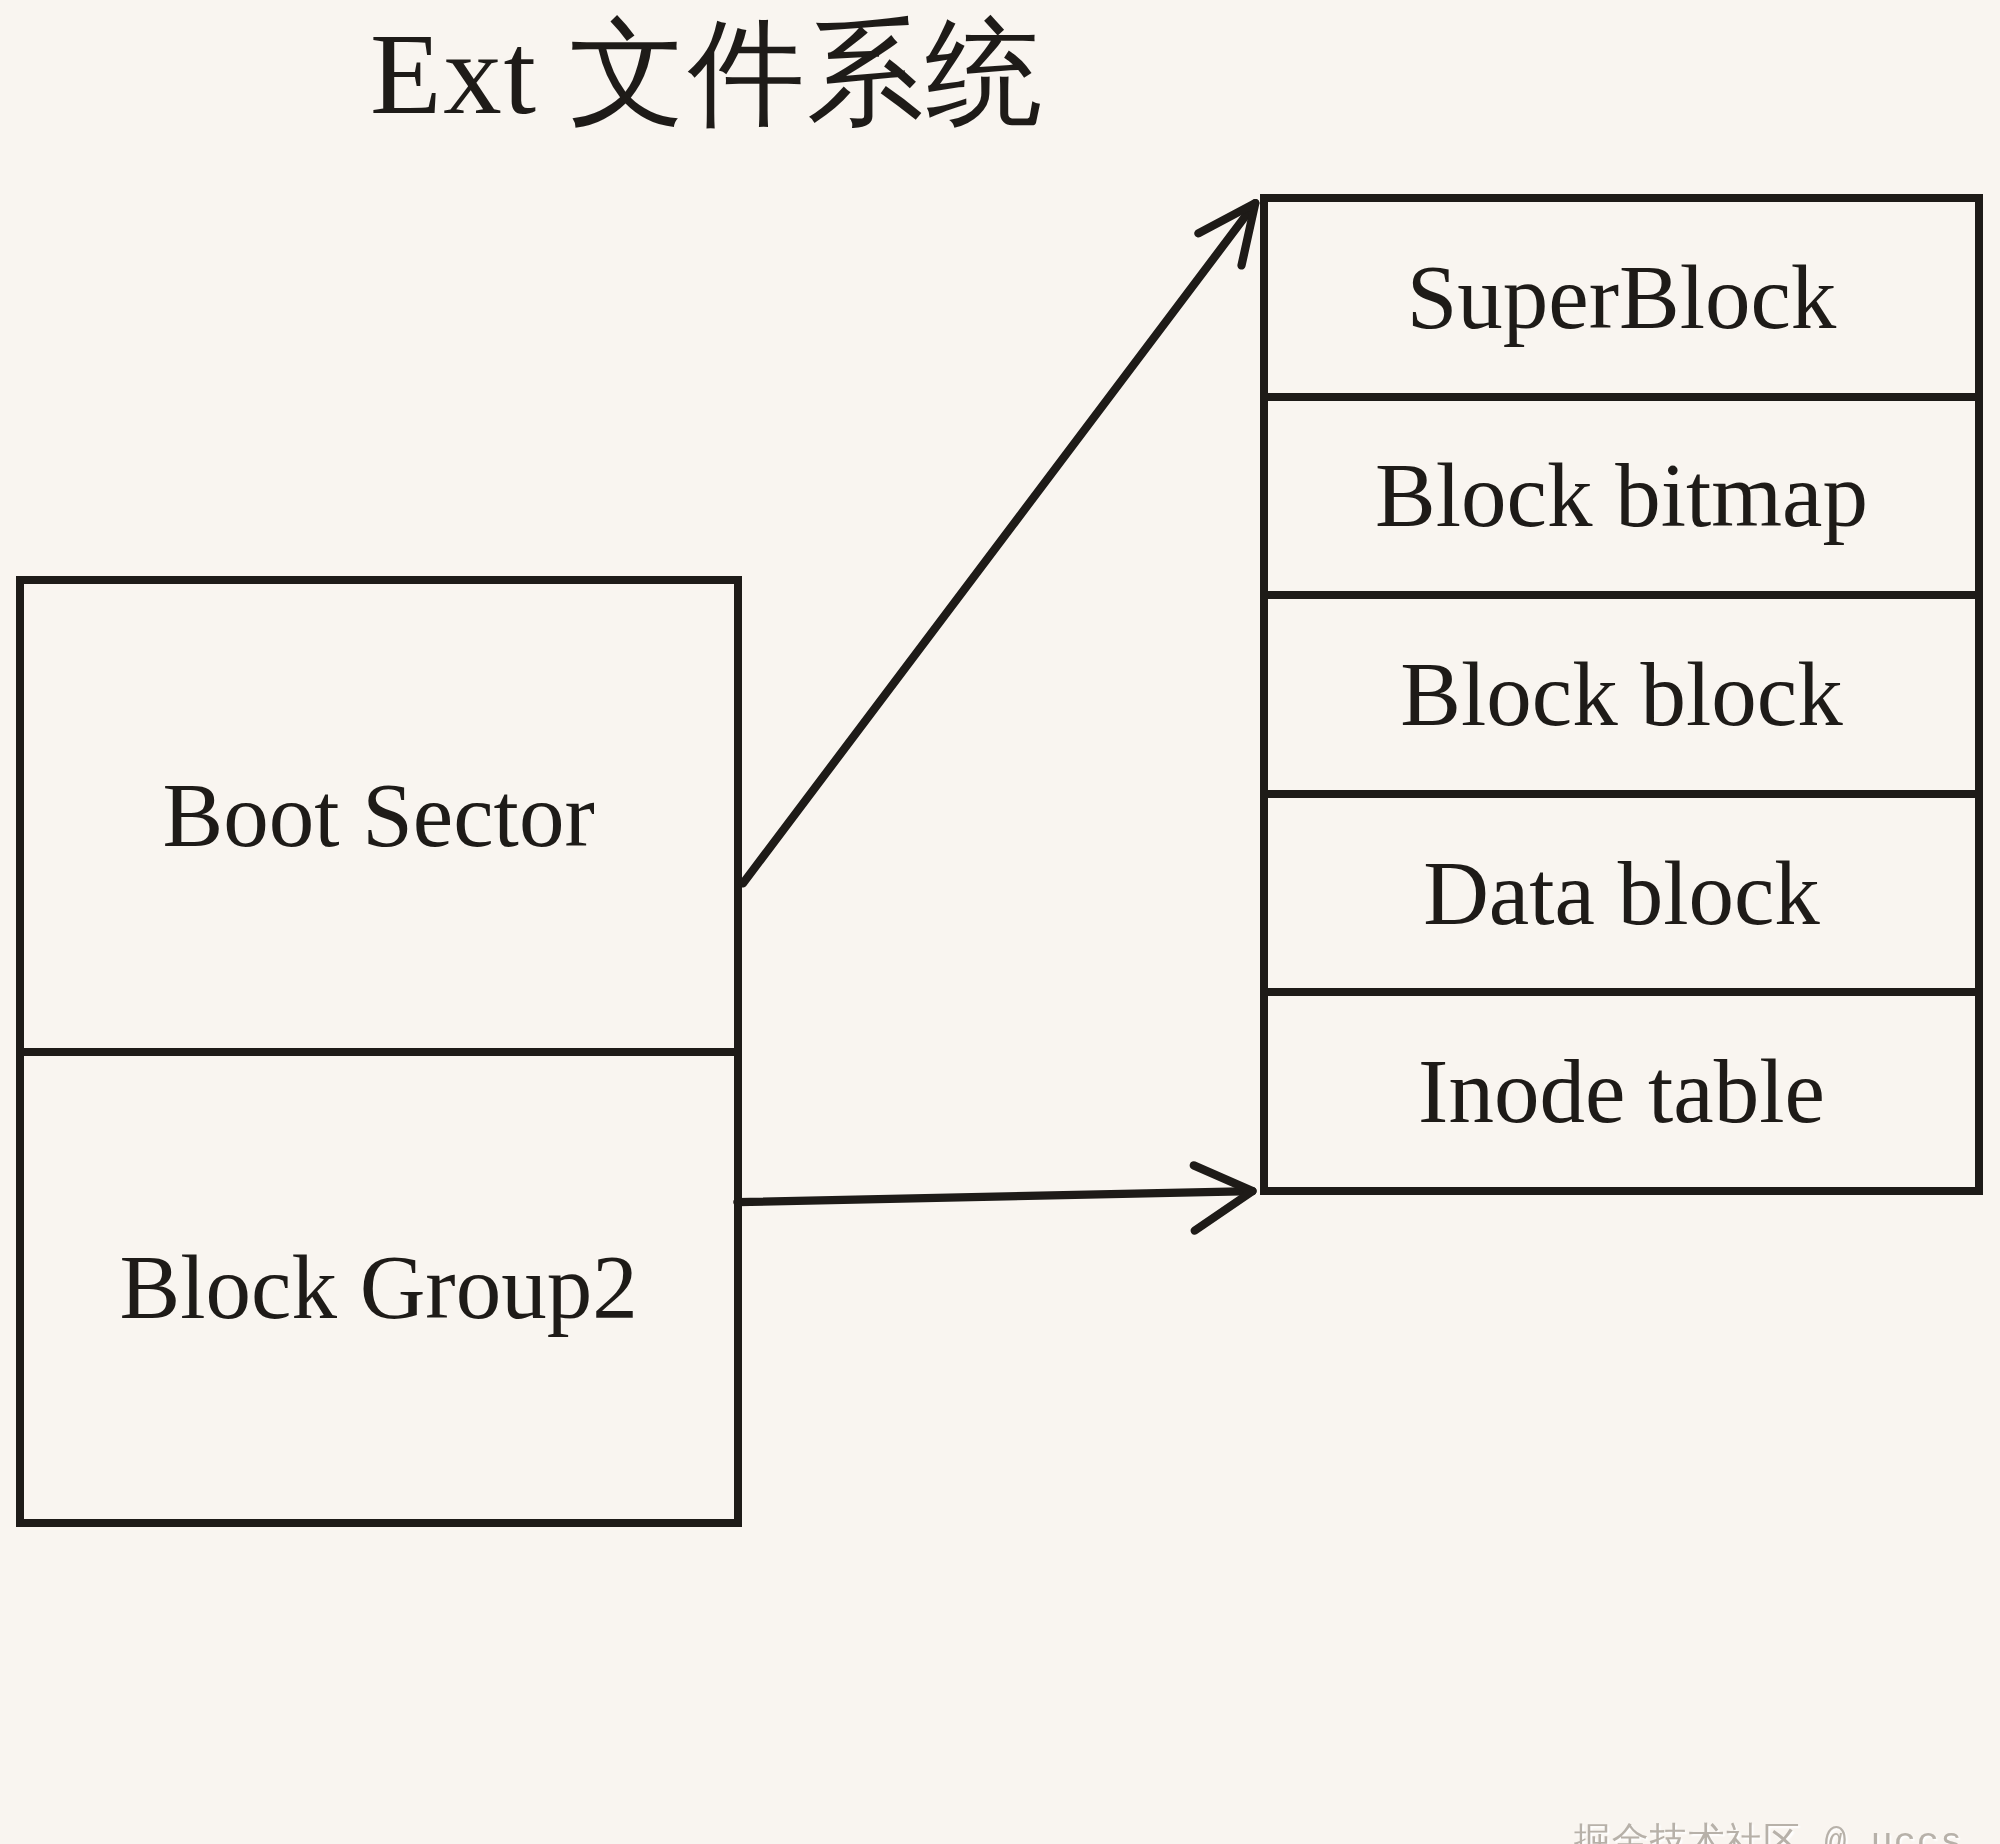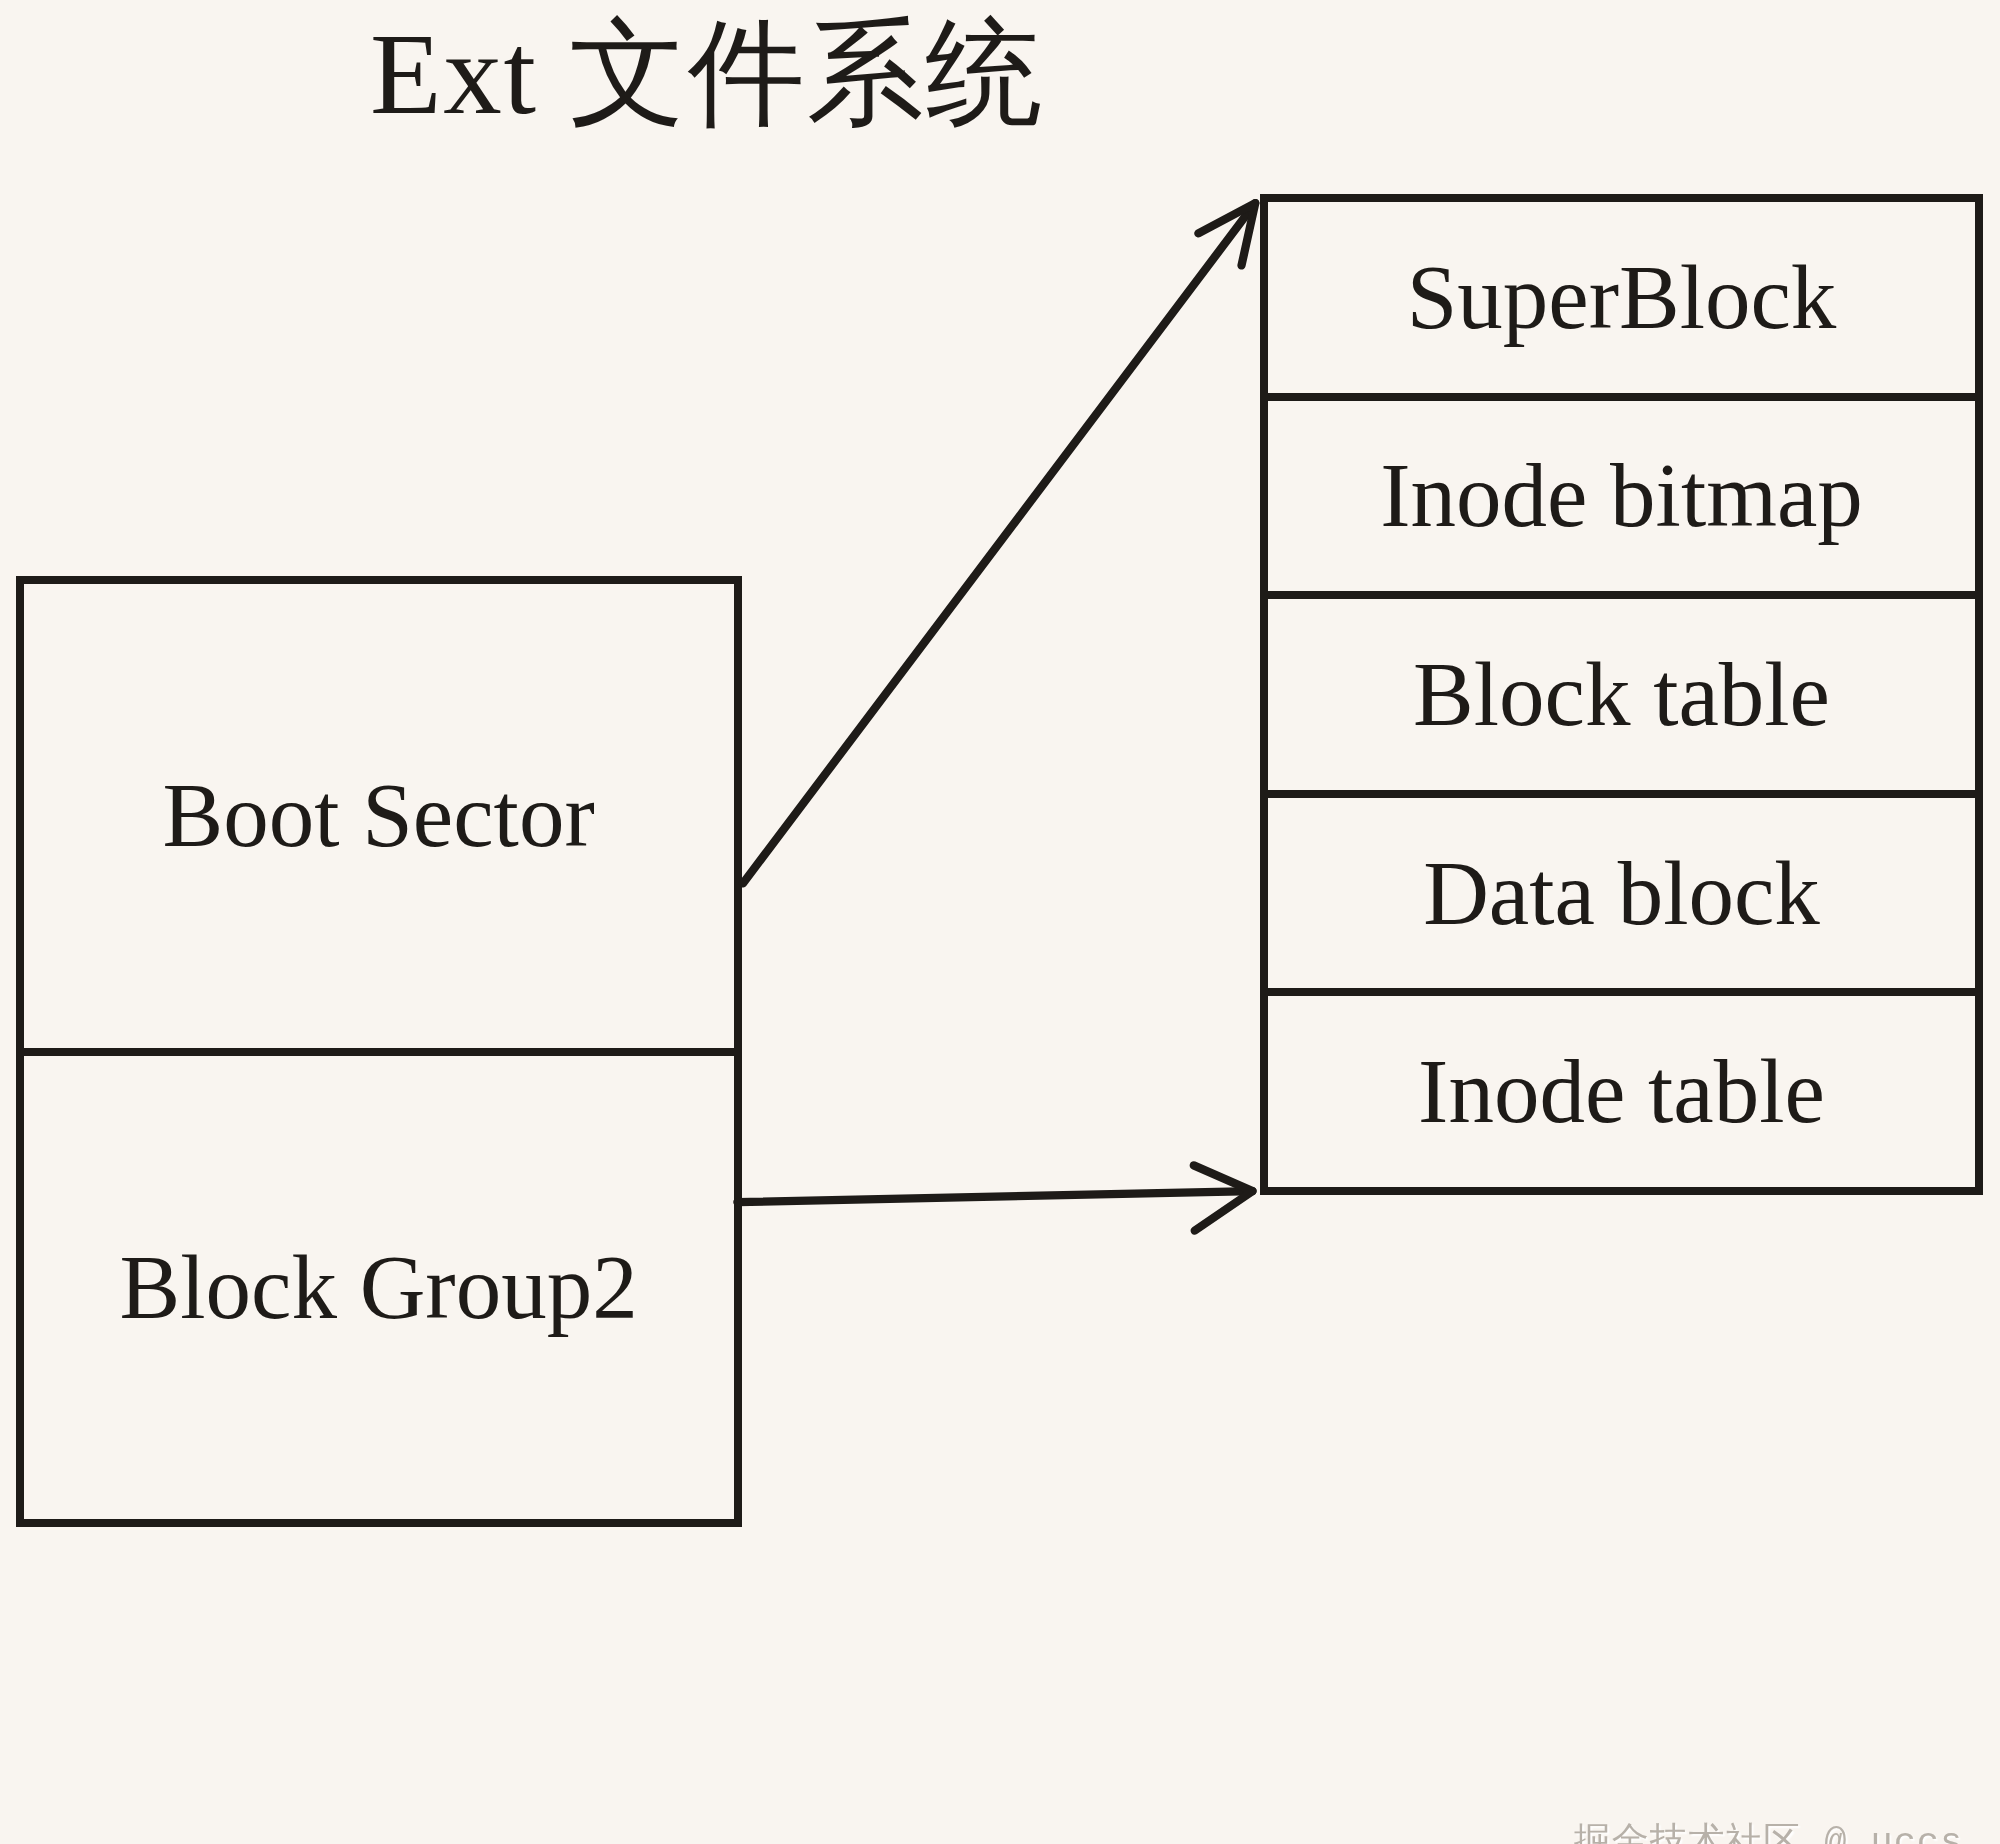--- a/index.html
+++ b/index.html
@@ -83,22 +83,22 @@
 
   <div class="title">Ext 文件系统</div>
 
   <div class="box left-box">
     <div class="row">Boot Sector</div>
     <div class="row">Block Group2</div>
   </div>
 
   <div class="box right-box">
     <div class="row">SuperBlock</div>
-    <div class="row">Inode bitmap</div>
-    <div class="row">Block table</div>
+    <div class="row">Block bitmap</div>
+    <div class="row">Block block</div>
     <div class="row">Data block</div>
     <div class="row">Inode table</div>
   </div>
 
   <svg class="arrows" viewBox="0 0 2178 2009" aria-hidden="true">
     <g>
       <line x1="809" y1="962" x2="1367" y2="221"></line>
       <path d="M 1305 254 L 1367 221 L 1352 289"></path>
     </g>
     <g>

